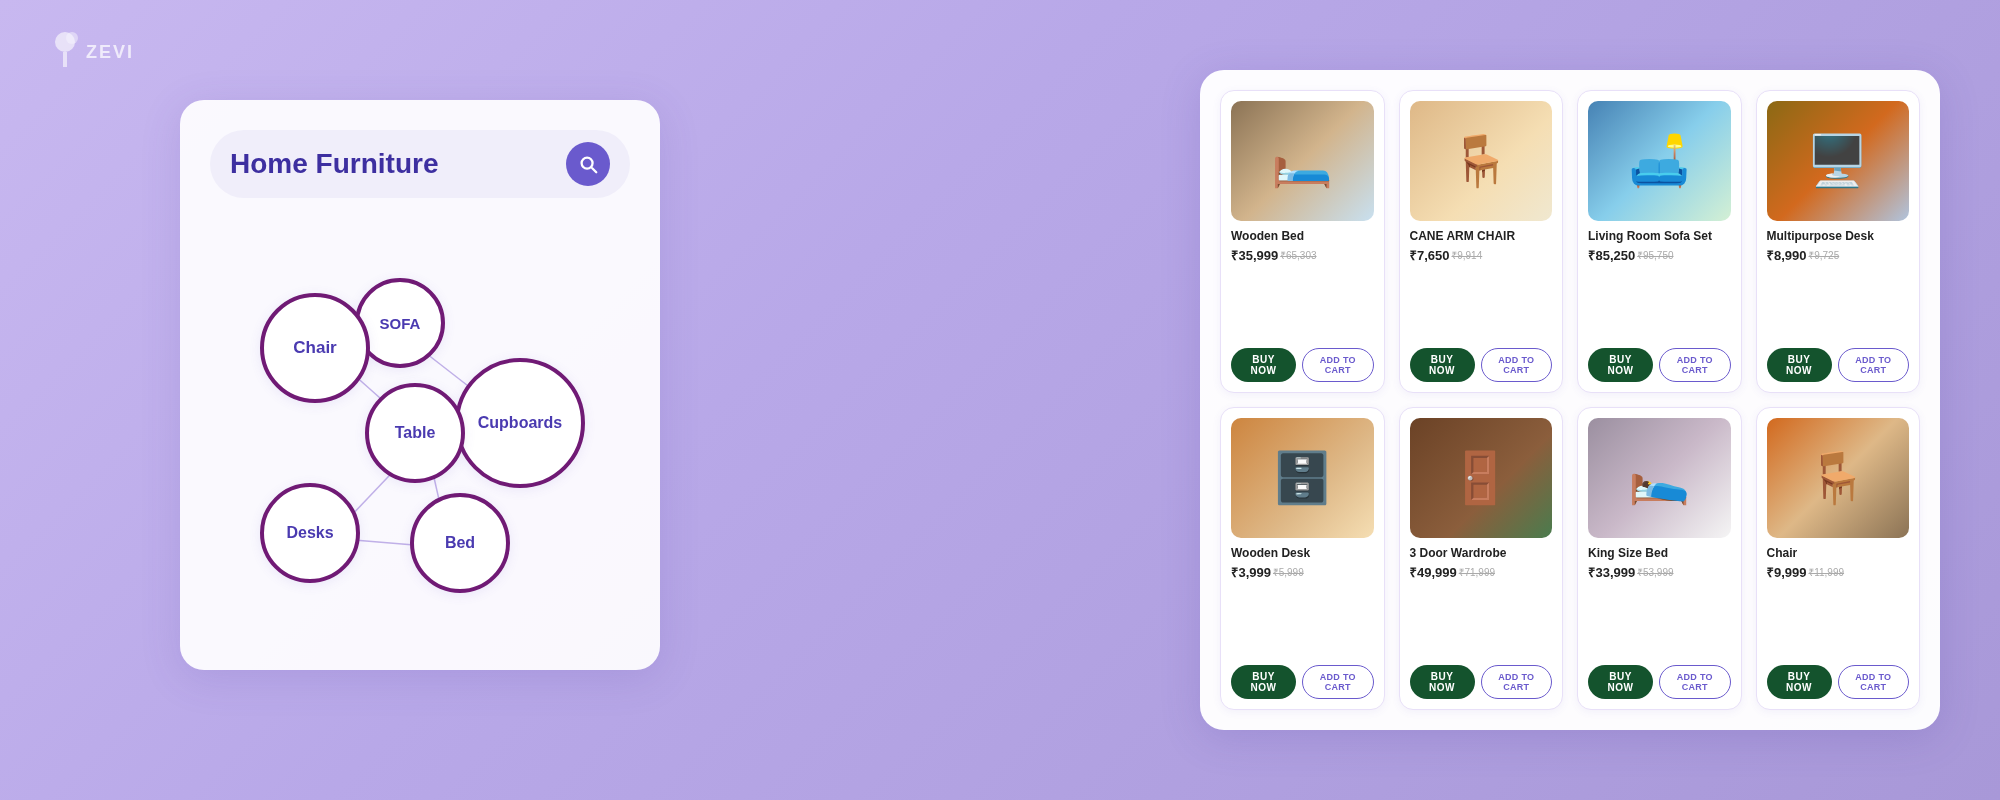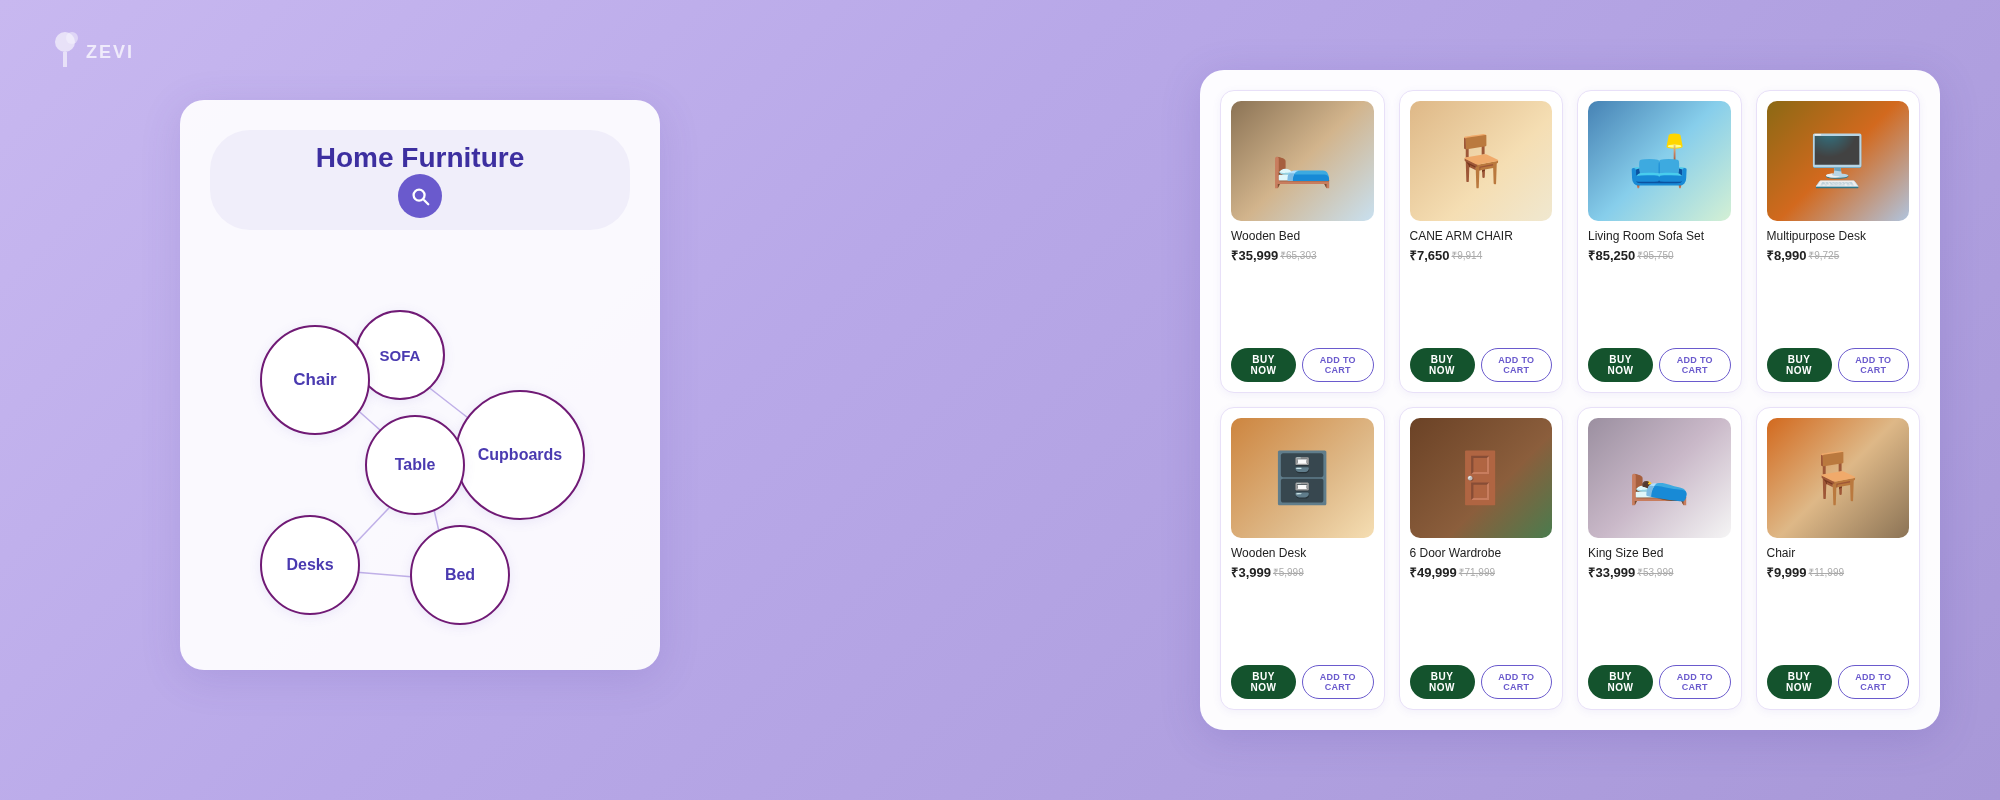--- a/index.html
+++ b/index.html
@@ -43,21 +43,20 @@
       box-shadow: 0 8px 40px rgba(80,60,160,0.15);
     }
 
     .search-bar {
       display: flex;
       align-items: center;
       background: #f0eefa;
       border-radius: 40px;
       padding: 12px 20px;
       margin-bottom: 30px;
-      flex-direction: column;
     }
     .search-title {
       font-size: 28px;
       font-weight: 700;
       color: #3d2fa0;
       flex: 1;
     }
     .search-icon-wrap {
       width: 44px;
       height: 44px;
@@ -77,21 +76,21 @@
     
     .bubble-map {
       position: relative;
       width: 100%;
       height: 420px;
     }
     .bubble {
       position: absolute;
       border-radius: 50%;
       background: white;
-      border: 2px solid #701a75;
+      border: 4px solid #701a75;
       display: flex;
       align-items: center;
       justify-content: center;
       font-weight: 700;
       color: #4a3ab0;
       cursor: pointer;
       box-shadow: 0 2px 12px rgba(100,80,200,0.1);
     }
 
     
@@ -143,21 +142,21 @@
       overflow: hidden;
       background: #f5f0ff;
       display: flex;
       align-items: center;
       justify-content: center;
       font-size: 40px;
     }
 
     .product-name {
       font-size: 12px;
-      font-weight: 400;
+      font-weight: 700;
       color: #222;
       margin-bottom: 3px;
     }
     .product-prices {
       display: flex;
       align-items: center;
       gap: 2px;
       margin-bottom: 8px;
     }
     .product-price {
@@ -340,21 +339,21 @@
     </div>
     <div class="product-buttons">
       <button class="btn-buy">BUY NOW</button>
       <button class="btn-cart">ADD TO CART</button>
     </div>
   </div>
       <div class="product-card">
     <div class="product-img img-wardrobe">
       <span style="font-size:50px;">🚪</span>
     </div>
-    <div class="product-name">6 Door Wardrobe</div>
+    <div class="product-name">3 Door Wardrobe</div>
     <div class="product-prices">
       <span class="product-price">₹49,999</span>
       <span class="product-original">₹71,999</span>
     </div>
     <div class="product-buttons">
       <button class="btn-buy">BUY NOW</button>
       <button class="btn-cart">ADD TO CART</button>
     </div>
   </div>
       <div class="product-card">

